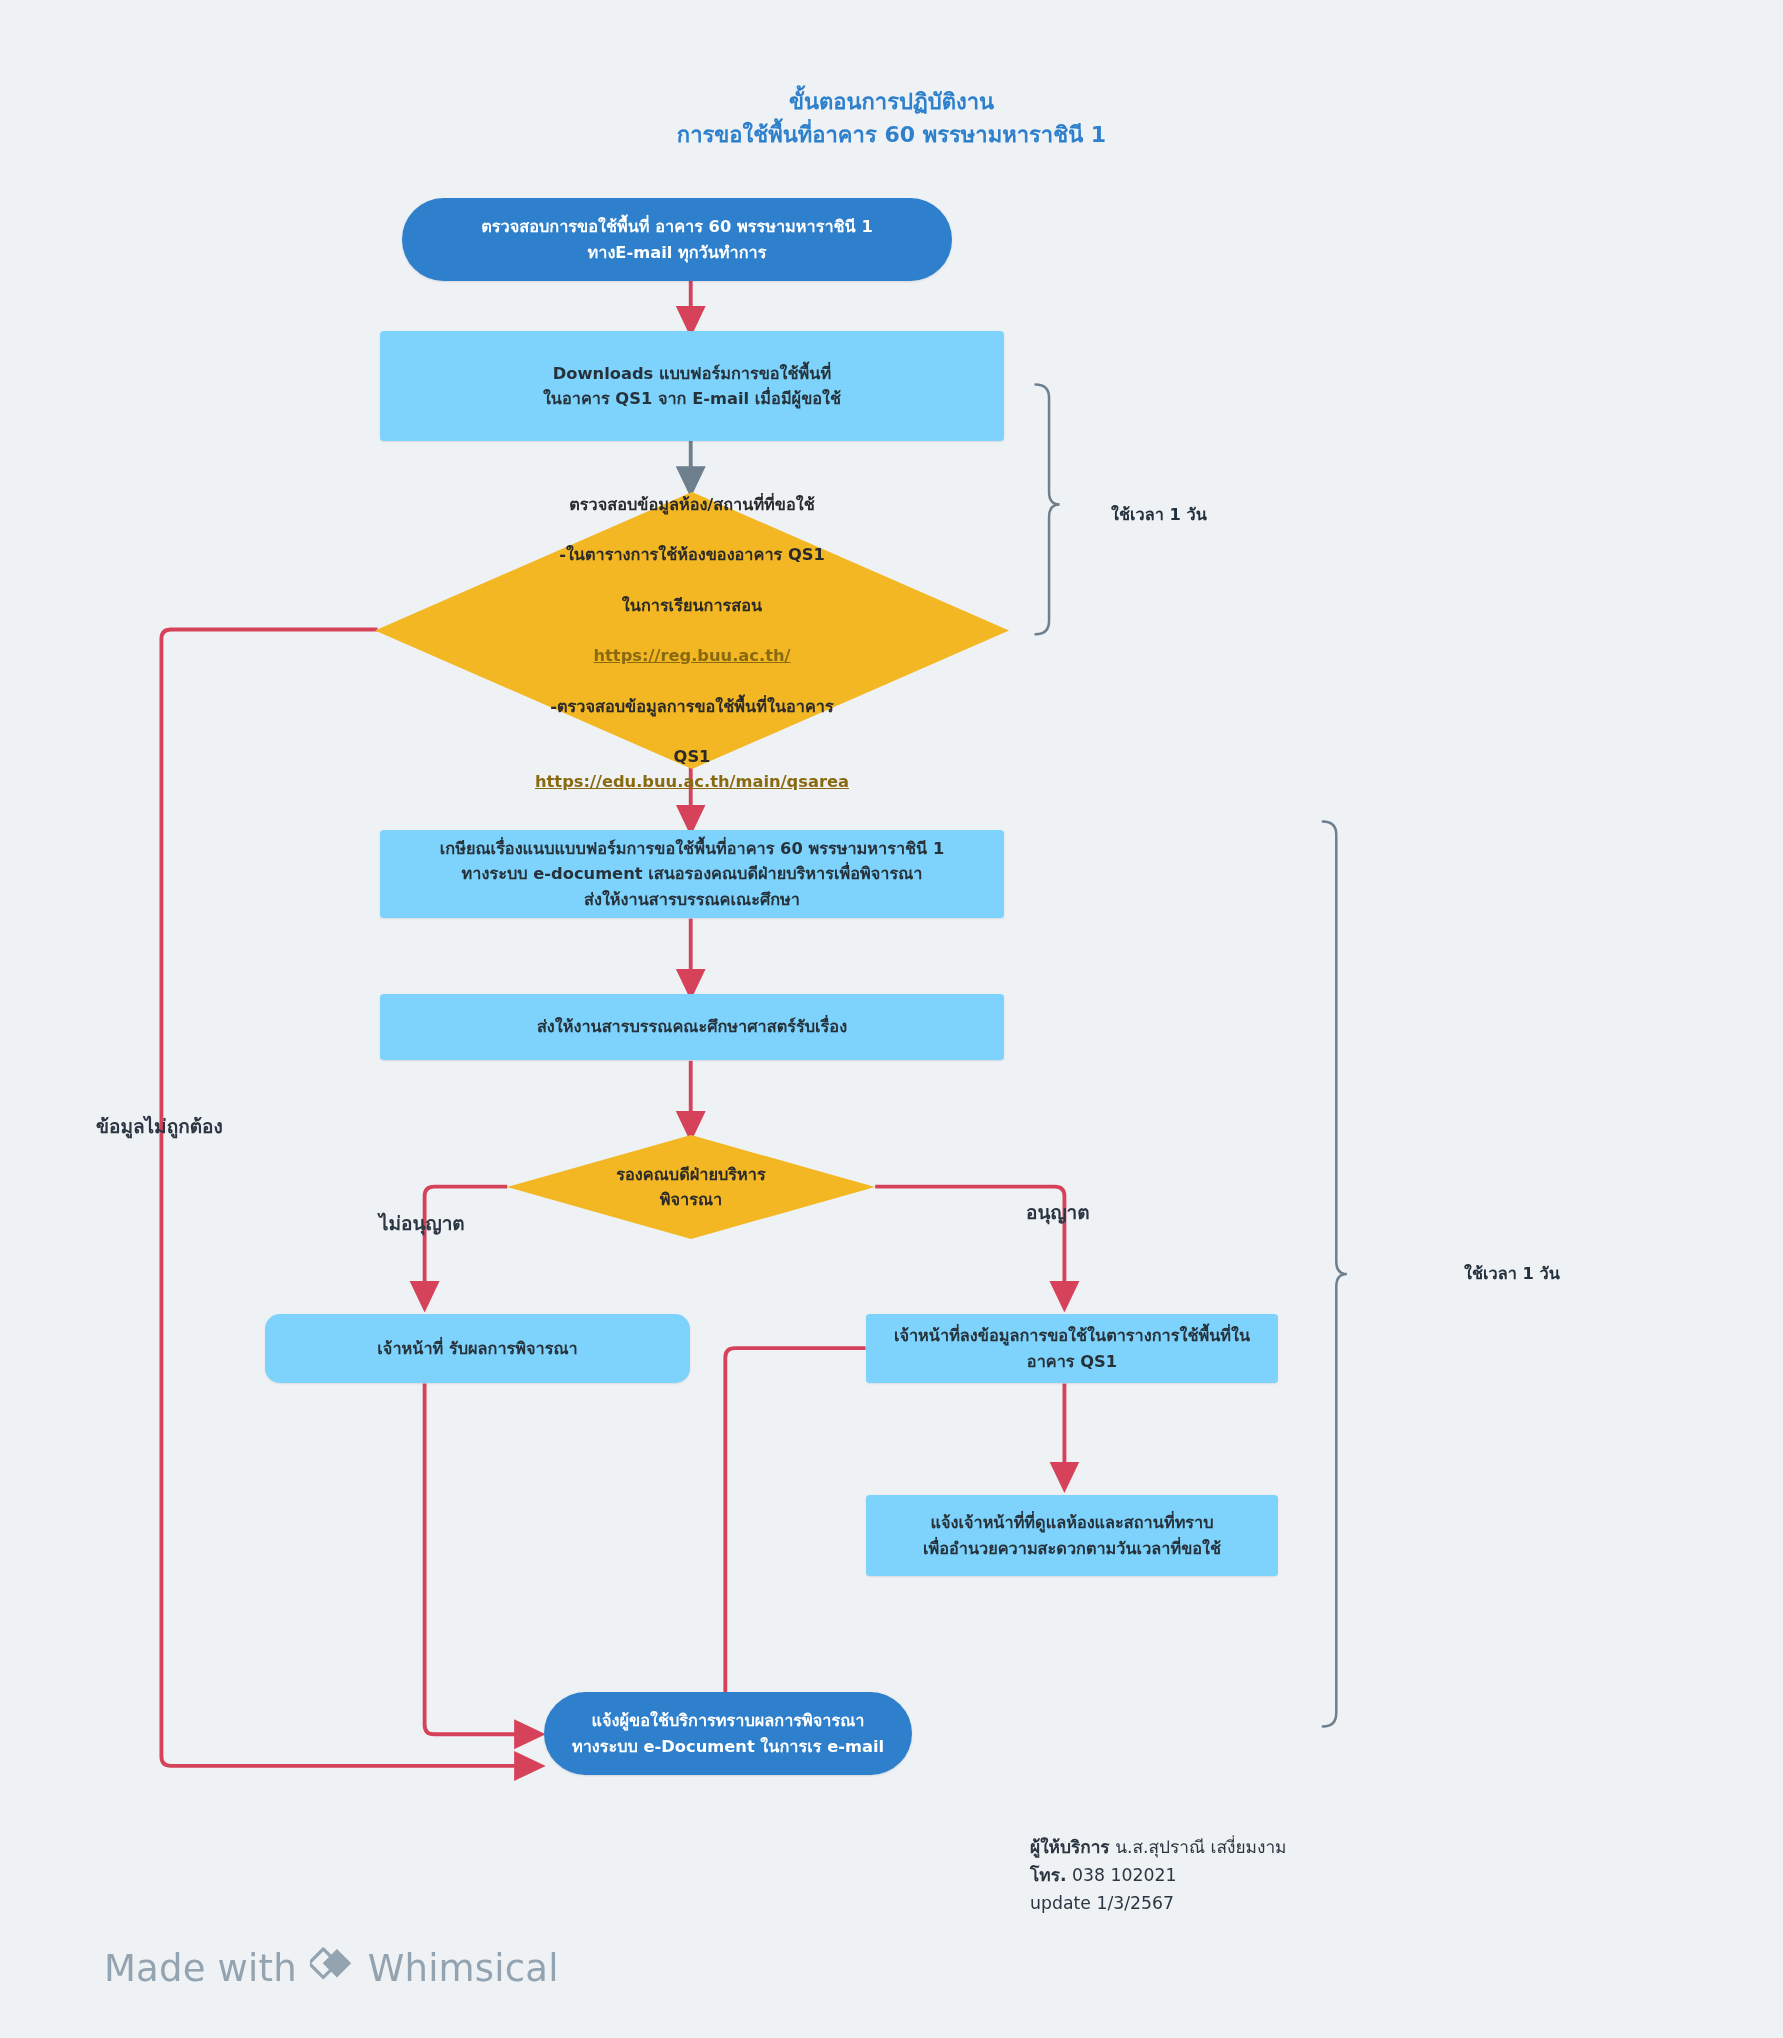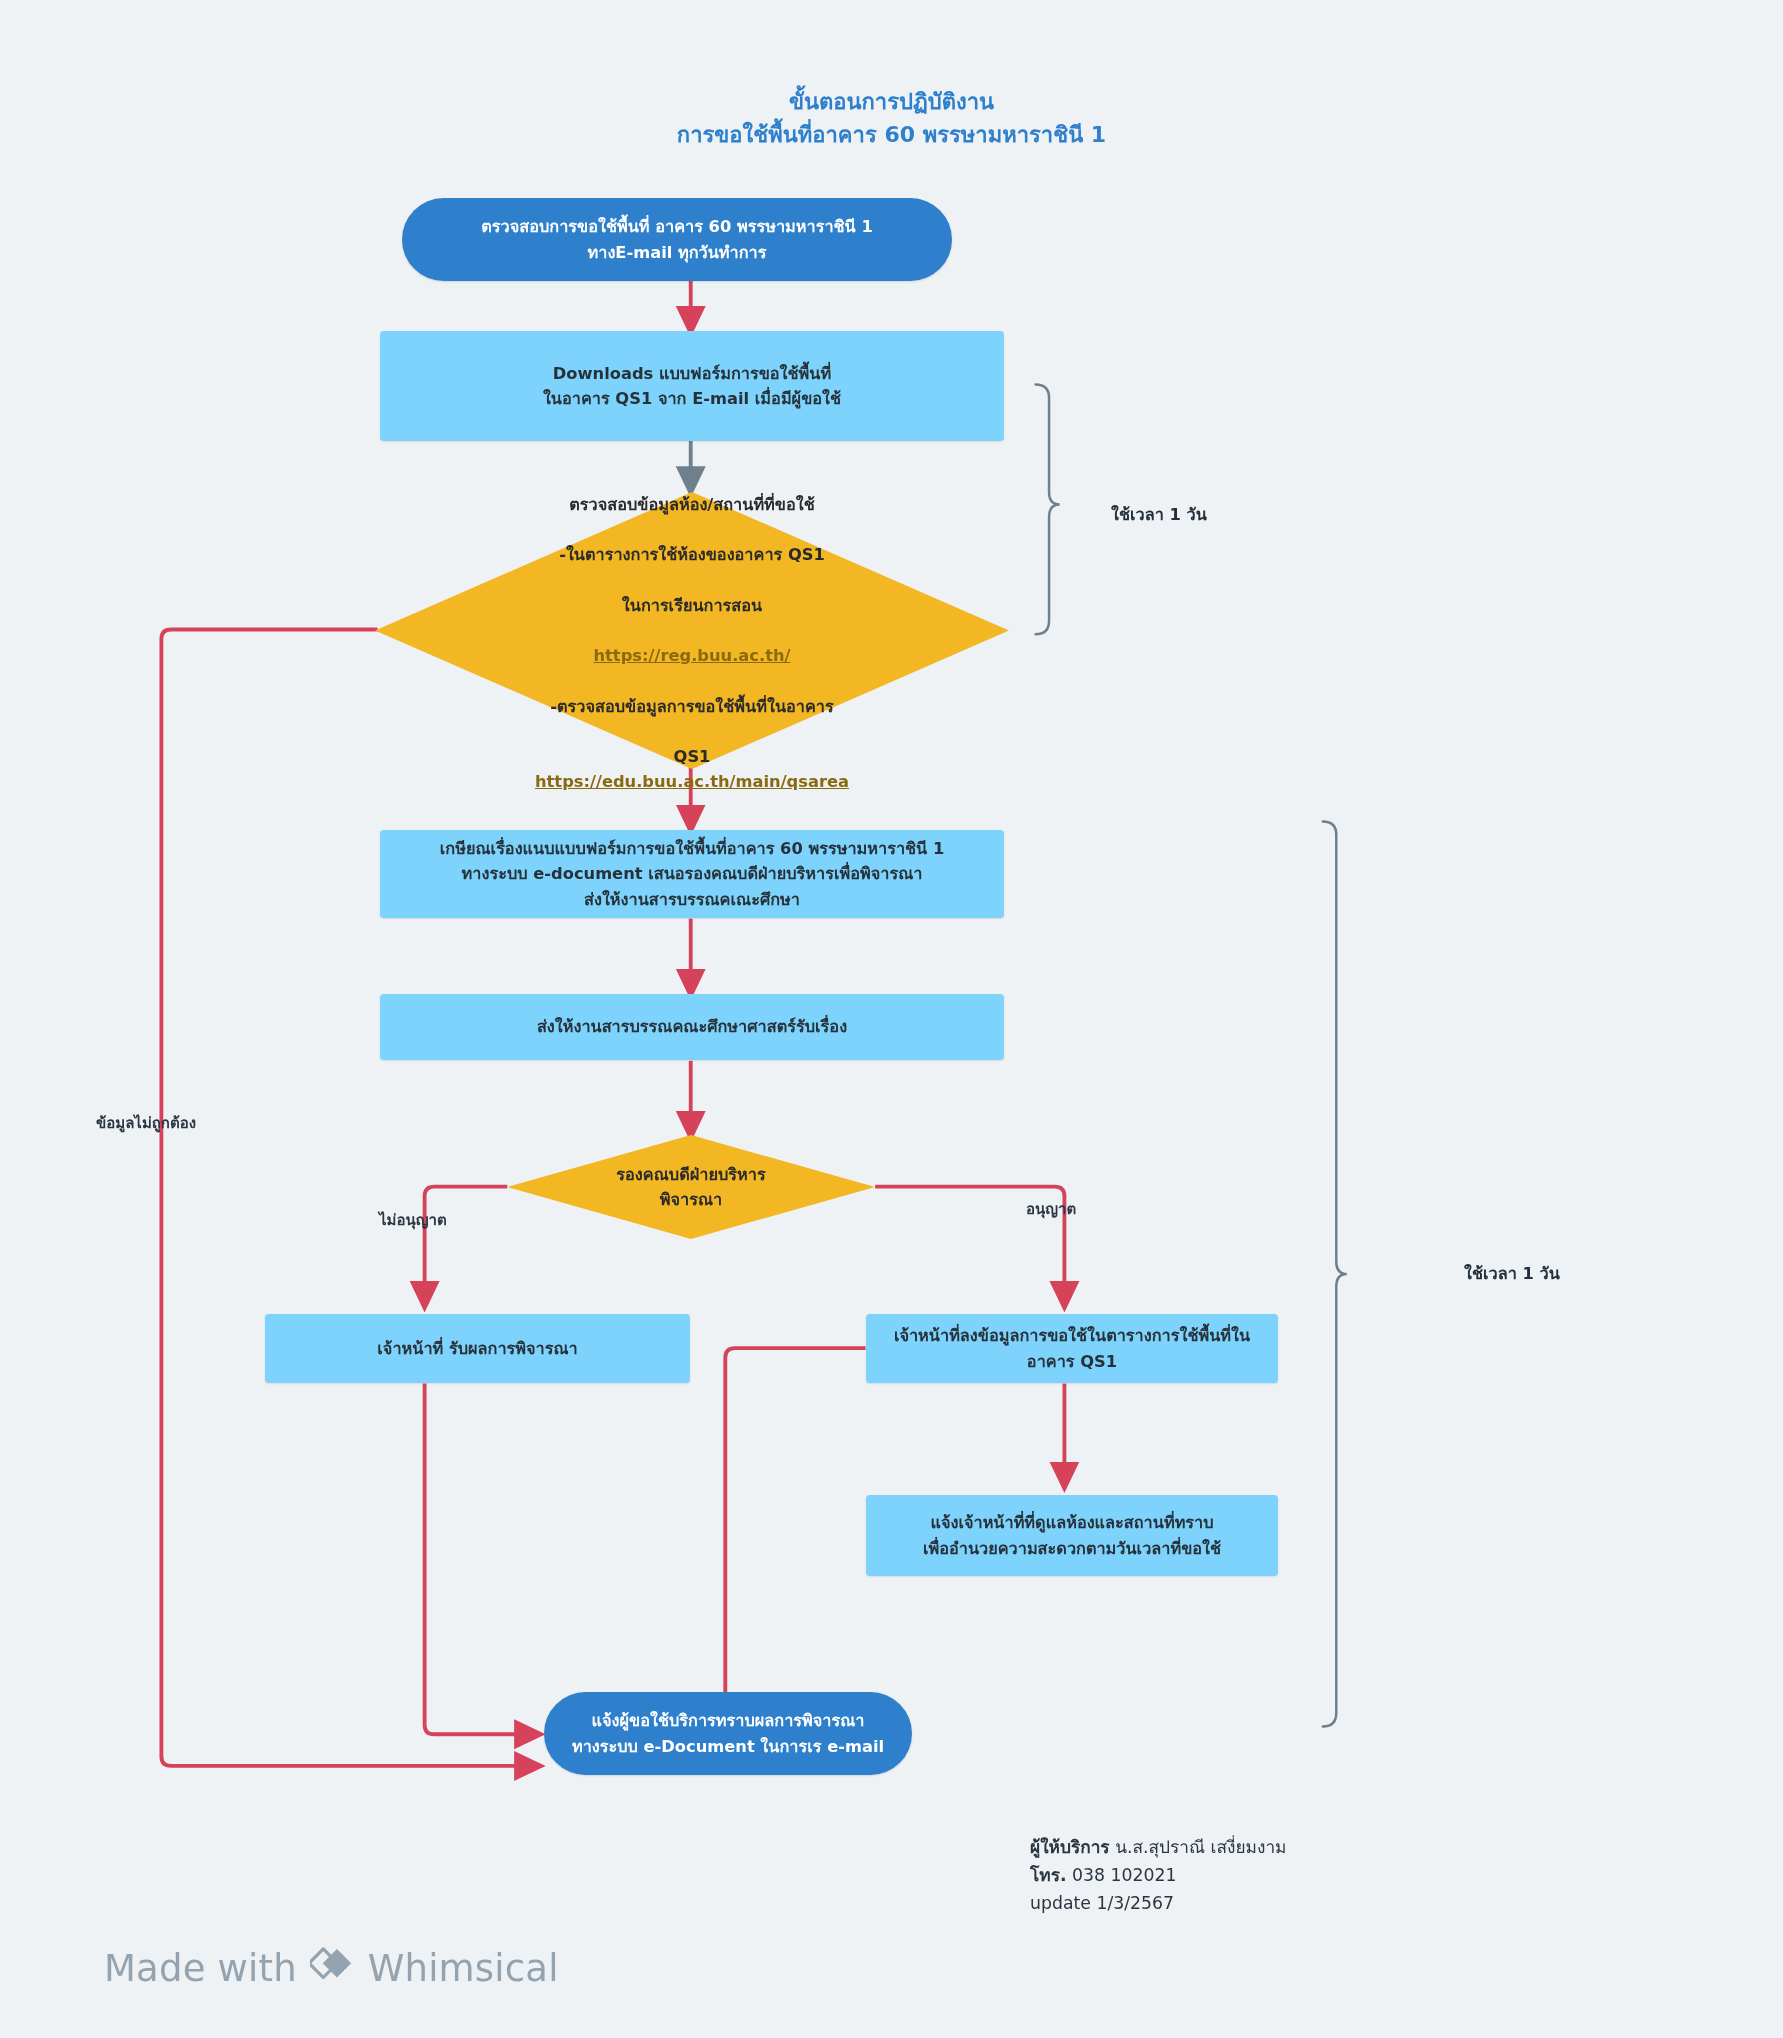--- a/index.html
+++ b/index.html
@@ -36,21 +36,21 @@
   .dec .dia{
     position:absolute;inset:0;background:#f2b722;
     clip-path:polygon(50% 0,100% 50%,50% 100%,0 50%);
     border-radius:1.9px;
   }
   .dec .txt{position:relative;z-index:2;}
 
   .lnk{color:#8a6a10;text-decoration:underline;font-weight:bold;}
 
   .edge-label{
-    position:absolute;color:#2b3642;font-size:15px;font-weight:bold;
+    position:absolute;color:#2b3642;font-size:19px;font-weight:bold;
     line-height:1.4;white-space:pre-line;
   }
   .bracket-label{
     position:absolute;color:#22303c;font-size:16.3px;font-weight:bold;
     white-space:nowrap;
   }
 
   #title{
     position:absolute;left:0;right:0;top:85px;text-align:center;
     color:#2e80cc;font-weight:bold;font-size:22px;line-height:1.5;
@@ -151,21 +151,21 @@
   <div class="node proc" style="left:380px;top:994px;width:624px;height:66px;">
     <span class="txt">ส่งให้งานสารบรรณคณะศึกษาศาสตร์รับเรื่อง</span>
   </div>
 
   <div class="node dec" style="left:507px;top:1135px;width:368px;height:104px;">
     <span class="dia"></span>
     <span class="txt">รองคณบดีฝ่ายบริหาร
 พิจารณา</span>
   </div>
 
-  <div class="node proc" style="left:265px;top:1314px;width:425px;height:69px;">
+  <div class="node proc" style="left:265px;top:1314px;width:425px;height:69px;border-radius:15px;">
     <span class="txt">เจ้าหน้าที่ รับผลการพิจารณา</span>
   </div>
 
   <div class="node proc" style="left:866px;top:1314px;width:412px;height:69px;">
     <span class="txt">เจ้าหน้าที่ลงข้อมูลการขอใช้ในตารางการใช้พื้นที่ใน
 อาคาร QS1</span>
   </div>
 
   <div class="node proc" style="left:866px;top:1495px;width:412px;height:81px;">
     <span class="txt">แจ้งเจ้าหน้าที่ที่ดูแลห้องและสถานที่ทราบ

